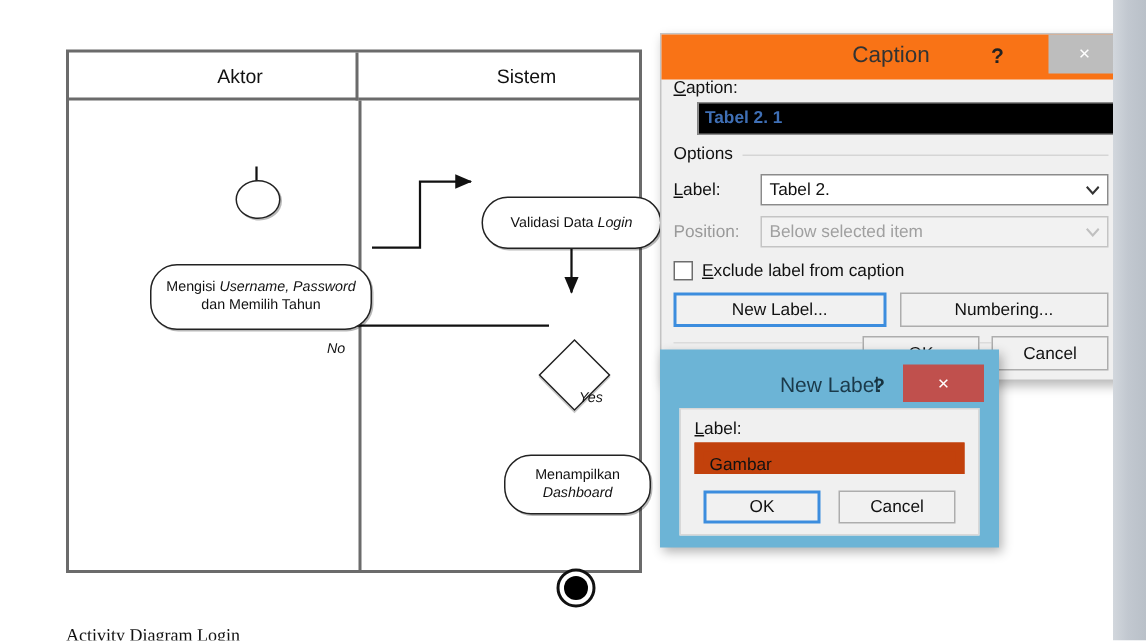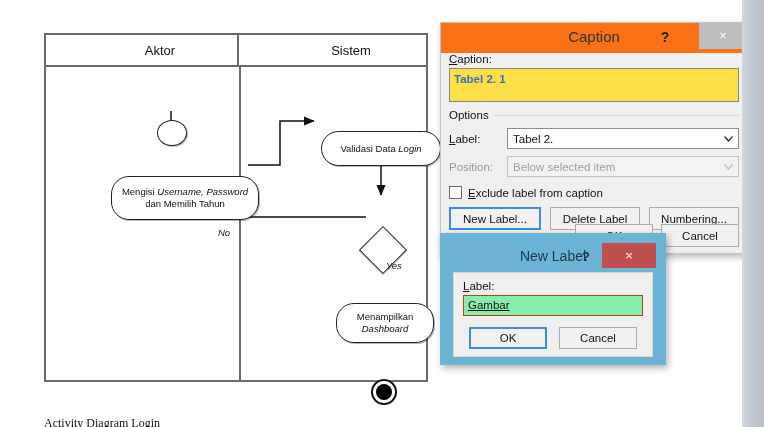--- a/index.html
+++ b/index.html
@@ -25,21 +25,21 @@
   #lane-head-sistem{left:193px;right:0;border-bottom:2px solid #6b6b6b;}
   #lane-divider{position:absolute;left:193px;top:32px;bottom:0;width:2px;background:#6b6b6b;}
 
   .svgwrap{position:absolute;left:0;top:0;width:380px;height:345px;}
 
   .node{position:absolute;box-sizing:border-box;border:1.6px solid #222;
     background:#fff;border-radius:18px;display:flex;align-items:center;
     justify-content:center;text-align:center;font-size:9.5px;line-height:12px;color:#111;
     box-shadow:1px 1px 0 rgba(0,0,0,.28);}
   .node i{font-style:italic;}
-  #node-mengisi{left:54px;top:141px;width:148px;height:44px;padding:0 6px;margin-left:11px;}
+  #node-mengisi{left:54px;top:141px;width:148px;height:44px;padding:0 6px;}
   #node-validasi{left:275px;top:96px;width:120px;height:35px;}
   #node-dashboard{left:290px;top:268px;width:98px;height:40px;}
 
   #start-node{position:absolute;left:111px;top:85px;width:28px;height:24px;border:1.6px solid #222;
     border-radius:50%;background:#fff;box-shadow:1px 1px 0 rgba(0,0,0,.28);}
   #end-node{position:absolute;left:325px;top:344px;width:26px;height:26px;border:2px solid #111;
     border-radius:50%;background:#fff;box-sizing:border-box;}
   #end-node-inner{position:absolute;left:3px;top:3px;width:16px;height:16px;border-radius:50%;background:#000;}
   #decision-node{position:absolute;left:320px;top:198px;width:34px;height:34px;
     border:1.6px solid #222;background:#fff;transform:rotate(45deg);box-sizing:border-box;
@@ -60,23 +60,23 @@
   #caption-title{position:absolute;left:0;right:0;top:5px;text-align:center;
     font-size:15px;color:#333;}
   #caption-help{position:absolute;right:72px;top:4px;width:20px;height:20px;line-height:20px;
     text-align:center;font-size:14px;font-weight:bold;color:#222;cursor:default;}
   #caption-close{position:absolute;right:0;top:0;width:48px;height:26px;background:#bdbdbd;
     color:#fff;font-size:13px;line-height:26px;text-align:center;}
   #caption-body{position:absolute;left:8px;top:30px;right:8px;bottom:6px;}
 
   .fld-label{font-size:11.5px;color:#111;margin:0 0 3px 0;}
   .fld-label u{text-decoration:underline;}
-  #caption-input{width:100%;height:34px;box-sizing:border-box;border:1px solid #8b8b8b;
-    background:#fde047;color:#3f6fb5;font-weight:bold;font-size:11.5px;padding:0 4px;
-    line-height:20px;}
+  #caption-input{width:100%;height:22px;box-sizing:border-box;border:1px solid #8b8b8b;
+    background:#000000;color:#3f6fb5;font-weight:bold;font-size:11.5px;padding:0 4px;
+    line-height:20px;margin-left:16px;}
   #options-row{display:flex;align-items:center;margin-top:7px;}
   #options-label{font-size:11.5px;color:#111;white-space:nowrap;}
   #options-rule{flex:1;height:1px;background:#d5d5d5;margin-left:6px;}
 
   .form-row{display:flex;align-items:center;margin-top:7px;}
   .form-row .rl{width:58px;font-size:11.5px;color:#111;}
   .form-row .rl.dim{color:#9a9a9a;}
   .combo{flex:1;height:21px;border:1px solid #8b8b8b;background:#fff;display:flex;
     align-items:center;box-sizing:border-box;}
   .combo.disabled{border-color:#c4c4c4;background:#f2f2f2;}
@@ -105,22 +105,22 @@
     padding:13px;}
   #newlabel-titlebar{position:relative;height:26px;}
   #newlabel-title{position:absolute;left:0;right:0;top:2px;text-align:center;font-size:14px;color:#1b3a4b;}
   #newlabel-help{position:absolute;right:58px;top:2px;width:18px;height:18px;line-height:18px;
     text-align:center;font-size:13px;font-weight:bold;color:#17323f;}
   #newlabel-close{position:absolute;right:-3px;top:-3px;width:54px;height:25px;background:#c0504d;
     color:#fff;font-size:13px;line-height:25px;text-align:center;}
   #newlabel-body{background:#f0f0f0;border:1px solid #d8d8d8;box-sizing:border-box;
     height:85px;padding:7px 9px 0 9px;}
   #newlabel-fld-label{font-size:11.5px;color:#111;margin-bottom:3px;}
-  #newlabel-input{width:100%;height:21px;box-sizing:border-box;border:1px solid #c2410c;
-    background:#86efac;font-size:11.5px;color:#111;padding:0 4px;line-height:19px;text-decoration:underline;}
+  #newlabel-input{width:100%;height:21px;box-sizing:border-box;border:6px solid #c2410c;
+    background:#c2410c;font-size:11.5px;color:#111;padding:0 4px;line-height:19px;}
   #newlabel-buttons{display:flex;justify-content:center;gap:12px;margin-top:11px;}
   .btn-nl{width:78px;height:22px;border:1px solid #adadad;background:#f1f1f1;font-size:11.5px;
     color:#111;display:flex;align-items:center;justify-content:center;box-sizing:border-box;}
   .btn-nl.focus{border:2px solid #3c8dde;}
 </style>
 </head>
 <body>
 
 <div id="page">
 
@@ -236,21 +236,20 @@
 
       <div id="exclude-row">
         <span id="exclude-box"></span>
         <span id="exclude-text">
           <u>E</u><span>xclude label from caption</span>
         </span>
       </div>
 
       <div id="caption-buttons">
         <div class="btn focus">New Label...</div>
-        <div class="btn">Delete Label</div>
         <div class="btn">Numbering...</div>
       </div>
 
       <div id="caption-footer-rule"></div>
 
       <div id="caption-bottom-buttons">
         <div class="btn-bottom">OK</div>
         <div class="btn-bottom">Cancel</div>
       </div>
     </div>

